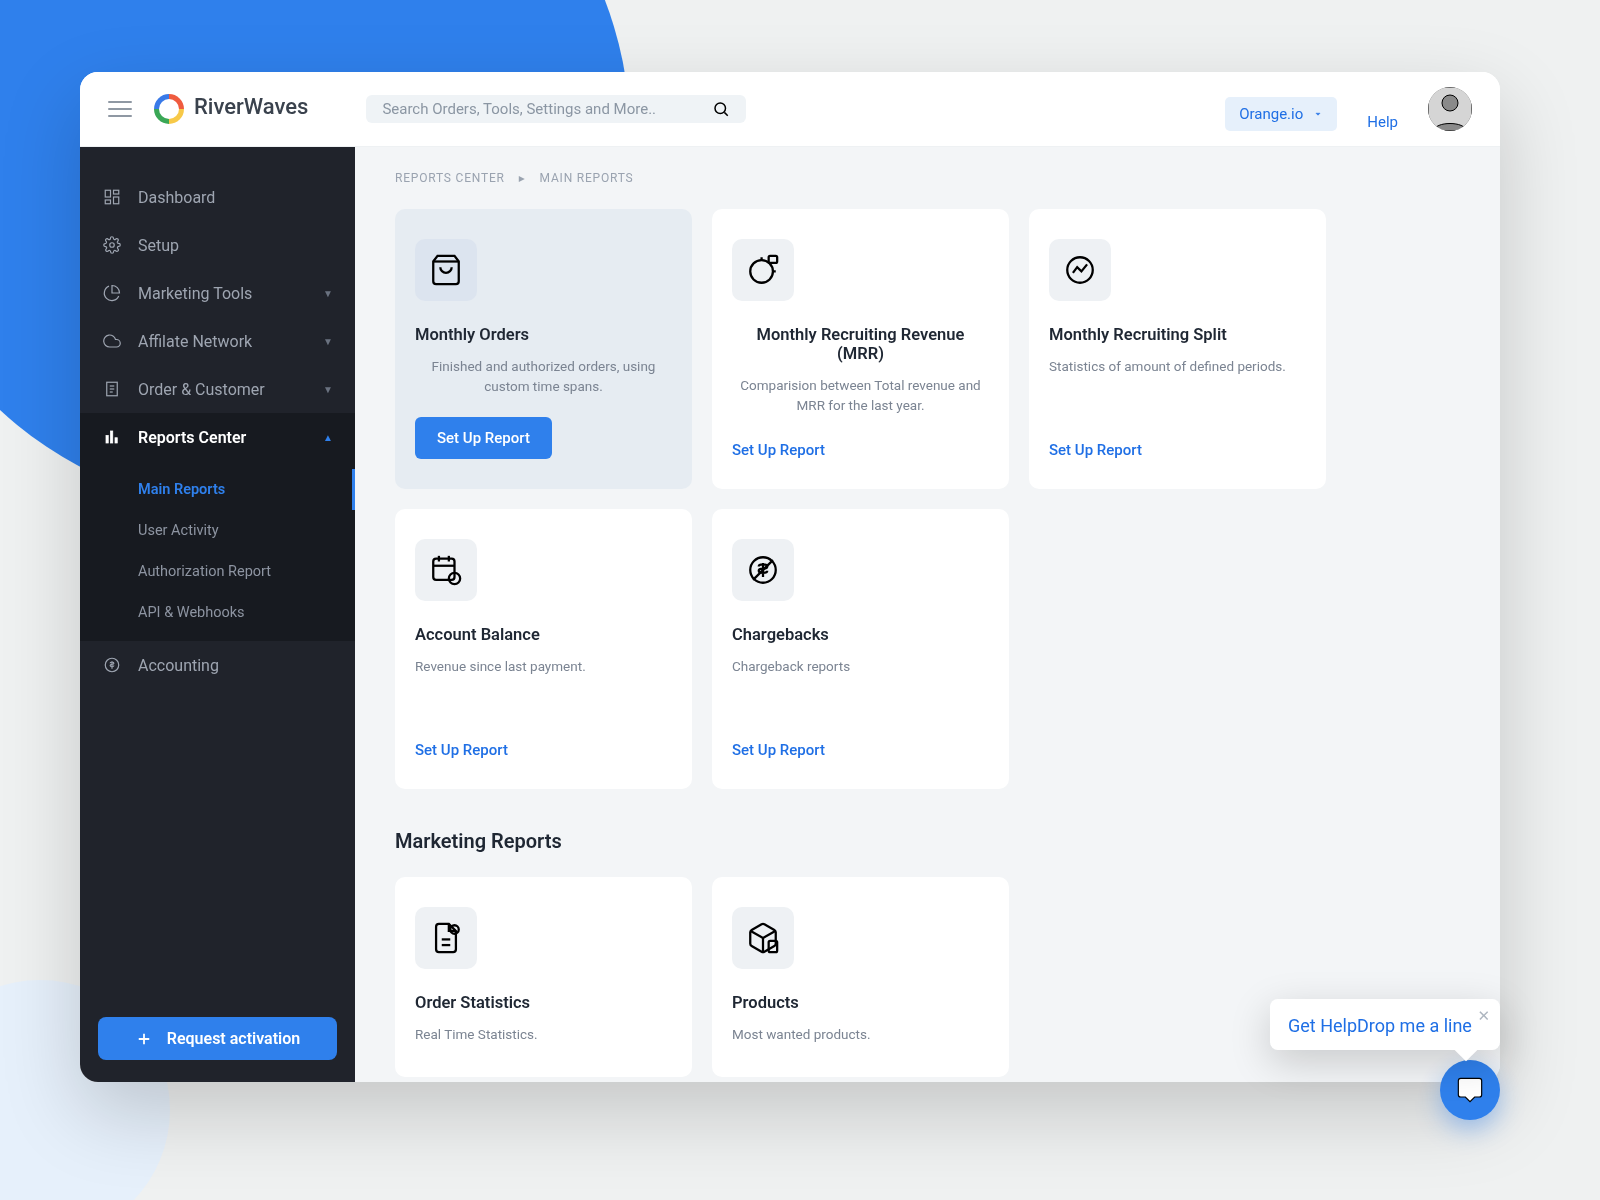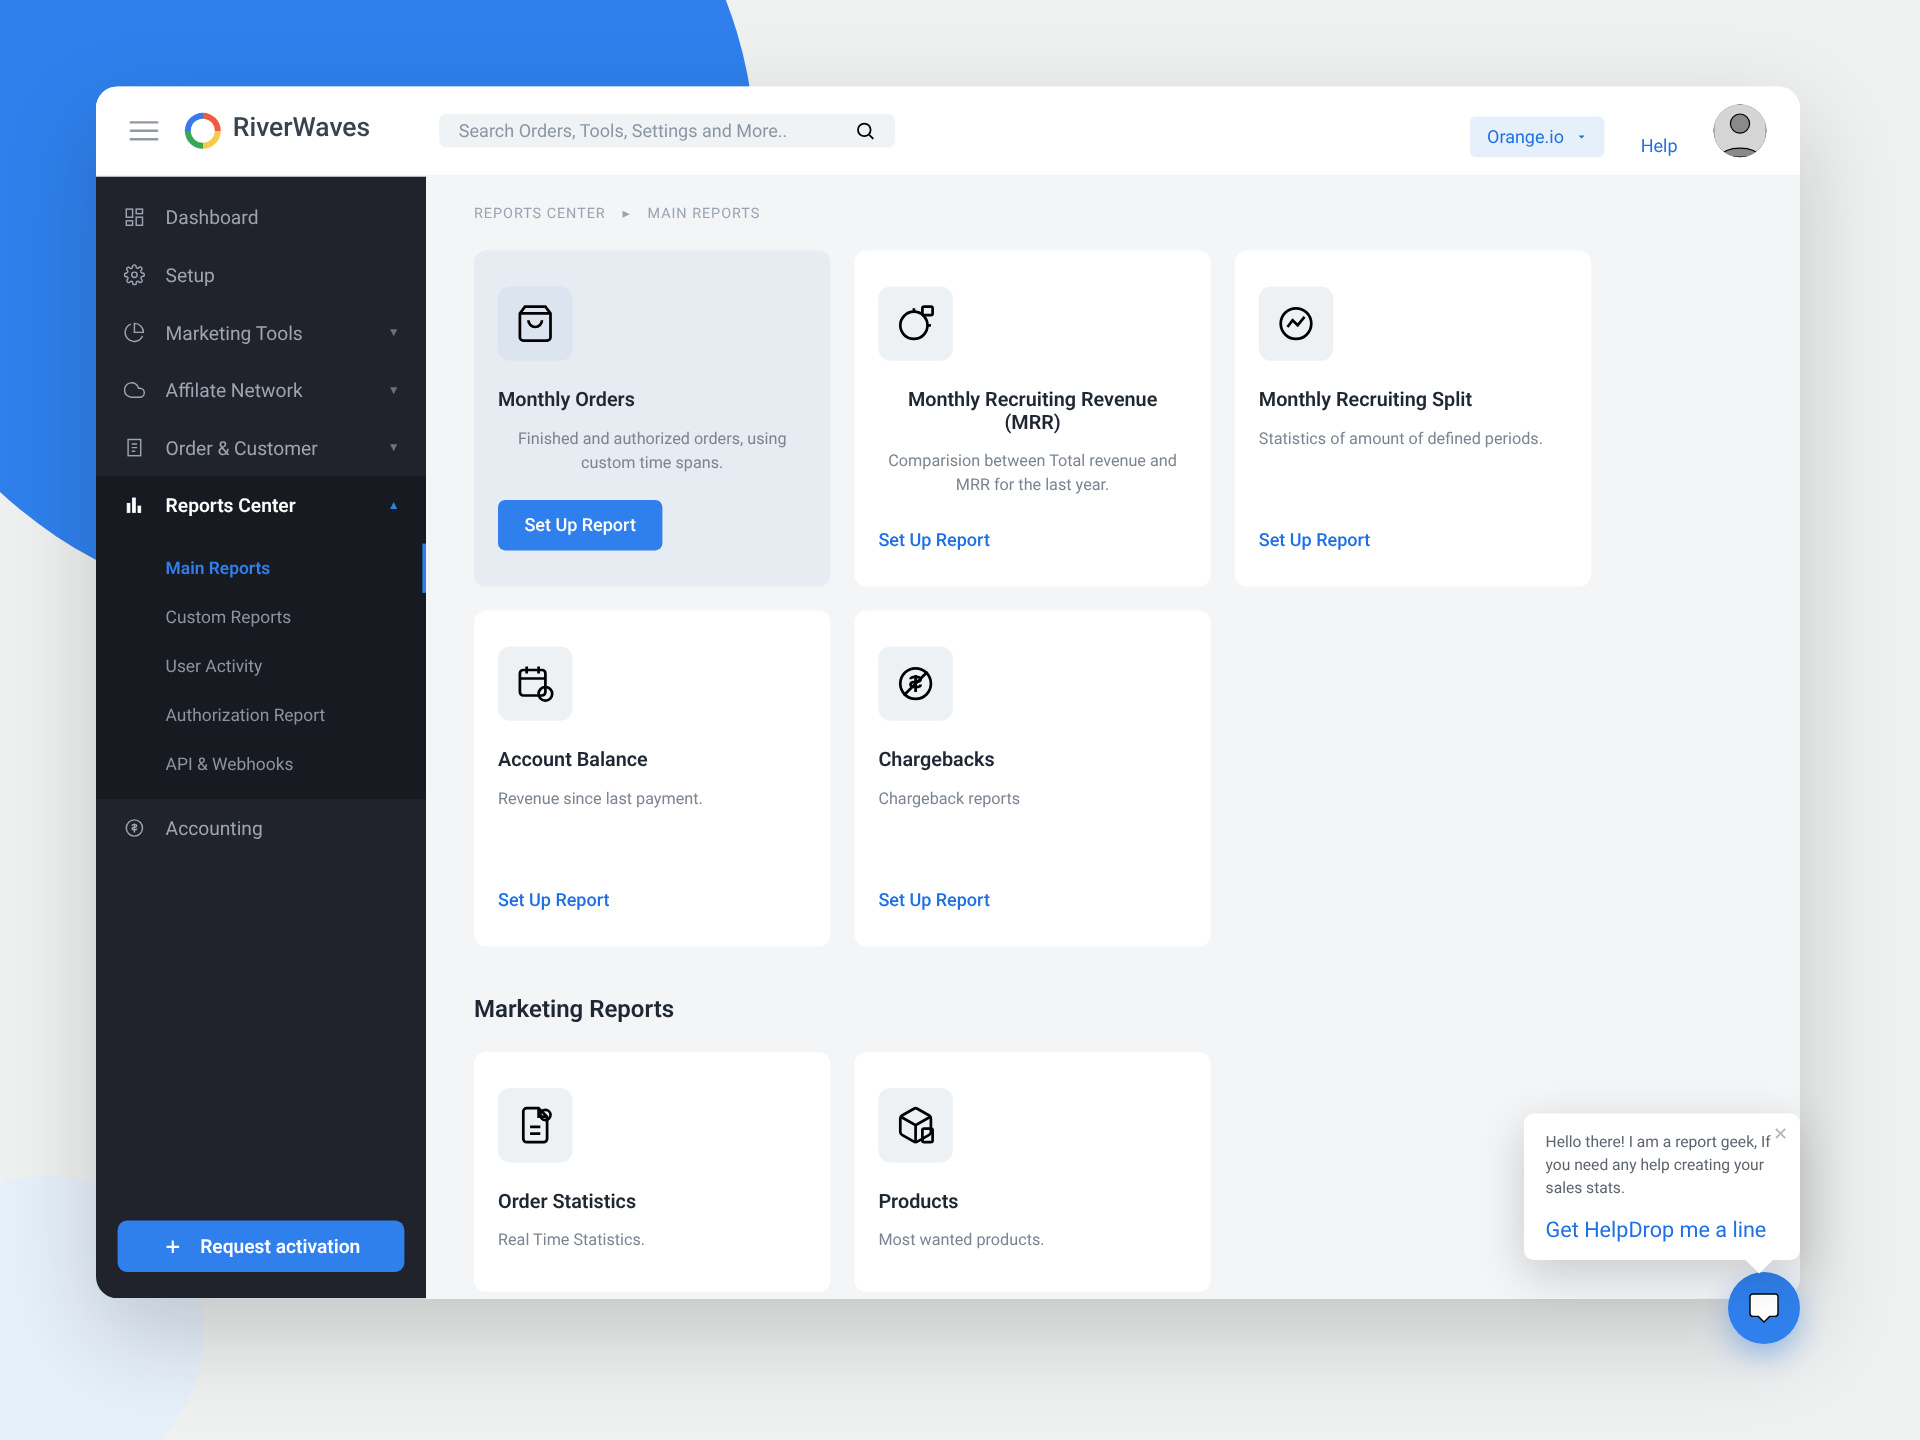--- a/index.html
+++ b/index.html
@@ -17,21 +17,21 @@
 .search{margin-left:58px;flex:0 0 380px;height:28px;background:#eff3f6;border-radius:6px;display:flex;align-items:center;padding:0 16px}
 .search input{border:none;background:transparent;outline:none;font-size:15px;color:#5d6570;flex:1}
 .search input::placeholder{color:#8b96a3}
 .topbar-right{margin-left:auto;display:flex;align-items:flex-end;gap:30px}
 .org-pill{background:#e6f0fb;color:#1f6fe5;font-size:15px;padding:8px 14px;border-radius:5px;display:flex;align-items:center;gap:10px;cursor:pointer}
 .help-link{color:#1f6fe5;font-size:15px;cursor:pointer}
 .avatar{width:44px;height:44px;border-radius:50%;background:linear-gradient(#6b6b6b,#2c2c2c);cursor:pointer;overflow:hidden}
 .avatar svg{width:100%;height:100%}
 .body{flex:1;display:flex;overflow:hidden}
 .sidebar{width:275px;background:#20232b;display:flex;flex-direction:column;position:relative}
-.nav{flex:1;padding-top:10px;overflow-y:auto}
+.nav{flex:1;padding-top:26px;overflow-y:auto}
 .nav-item{display:flex;align-items:center;padding:14px 22px;color:#9ea5b1;font-size:16px;cursor:pointer;gap:16px}
 .nav-item .icn{width:20px;height:20px;flex:0 0 20px;display:flex;align-items:center;justify-content:center}
 .nav-item .chev{margin-left:auto;font-size:10px;color:#6a7280}
 .nav-item.active{background:#171a20;color:#fff;font-weight:600}
 .nav-item.active .chev{color:#2f80ec}
 .sub-nav{background:#171a20;padding:8px 0}
 .sub-item{padding:12px 22px 12px 58px;color:#8d94a1;font-size:14.5px;cursor:pointer;position:relative}
 .sub-item.active{color:#2f80ec;font-weight:600}
 .sub-item.active:after{content:"";position:absolute;right:0;top:0;bottom:0;width:3px;background:#2f80ec}
 .cta-btn{margin:22px 18px;height:43px;background:#2f80ec;border-radius:8px;display:flex;align-items:center;justify-content:center;gap:14px;color:#fff;font-size:16px;font-weight:600;cursor:pointer}
@@ -160,21 +160,20 @@
                 <rect x="4" y="10" width="3" height="10"></rect>
                 <rect x="10" y="4" width="3" height="16"></rect>
                 <rect x="16" y="13" width="3" height="7"></rect>
               </svg>
             </span>
           <span>Reports Center</span>
           <span class="chev">▲</span>
         </div>
         <div class="sub-nav">
           <div class="sub-item active">Main Reports</div>
-          <div class="sub-item">Custom Reports</div>
           <div class="sub-item">User Activity</div>
           <div class="sub-item">Authorization Report</div>
           <div class="sub-item">API &amp; Webhooks</div>
         </div>
         <div class="nav-item">
           <span class="icn">
               <svg width="18" height="18" viewBox="0 0 24 24" fill="none" stroke-width="1.6">
                 <circle cx="12" cy="12" r="9"></circle>
                 <path d="M12 7v10M9.5 9.5c0-1 1-1.5 2.5-1.5s2.5.5 2.5 1.5-1 1.5-2.5 1.5-2.5.5-2.5 1.5 1 1.5 2.5 1.5 2.5-.5 2.5-1.5"></path>
               </svg>
@@ -291,21 +290,20 @@
           <div class="card-desc">Most wanted products.</div>
         </div>
       </div>
     </div>
   </div>
 </div>
 
 <div class="chat-area">
   <div class="chat-popover">
     <div class="chat-close">✕</div>
-    <div class="chat-msg">Hello there! I am a report geek, If you need any help creating your sales stats.</div>
     <div class="chat-links">
       <span>Get Help</span>
       <span>Drop me a line</span>
     </div>
   </div>
   <div class="chat-fab">
     <svg width="28" height="28" viewBox="0 0 24 24" fill="#fff">
         <path d="M20 2H4a2 2 0 00-2 2v12a2 2 0 002 2h4l4 4 4-4h4a2 2 0 002-2V4a2 2 0 00-2-2z"></path>
       </svg>
   </div>

